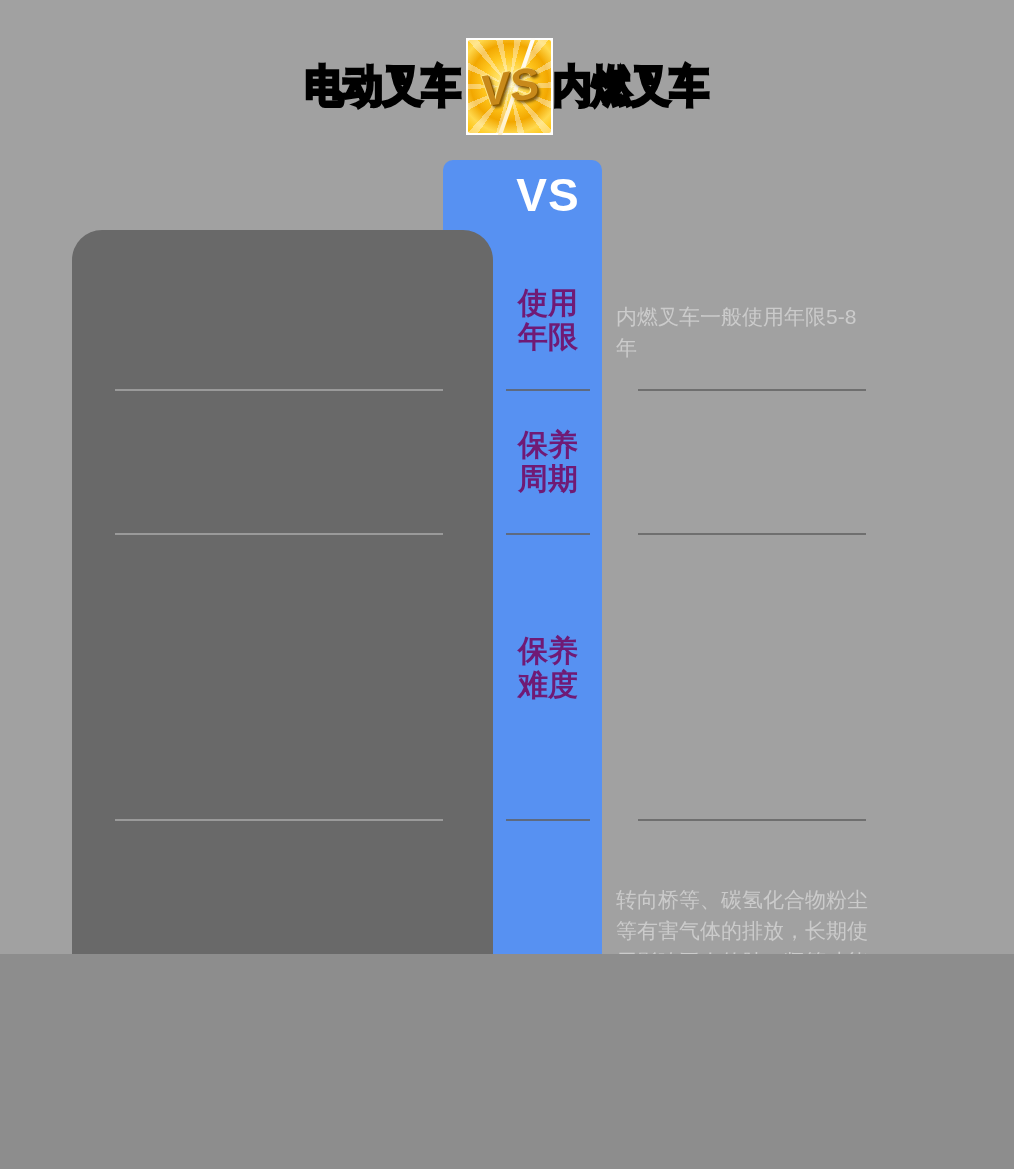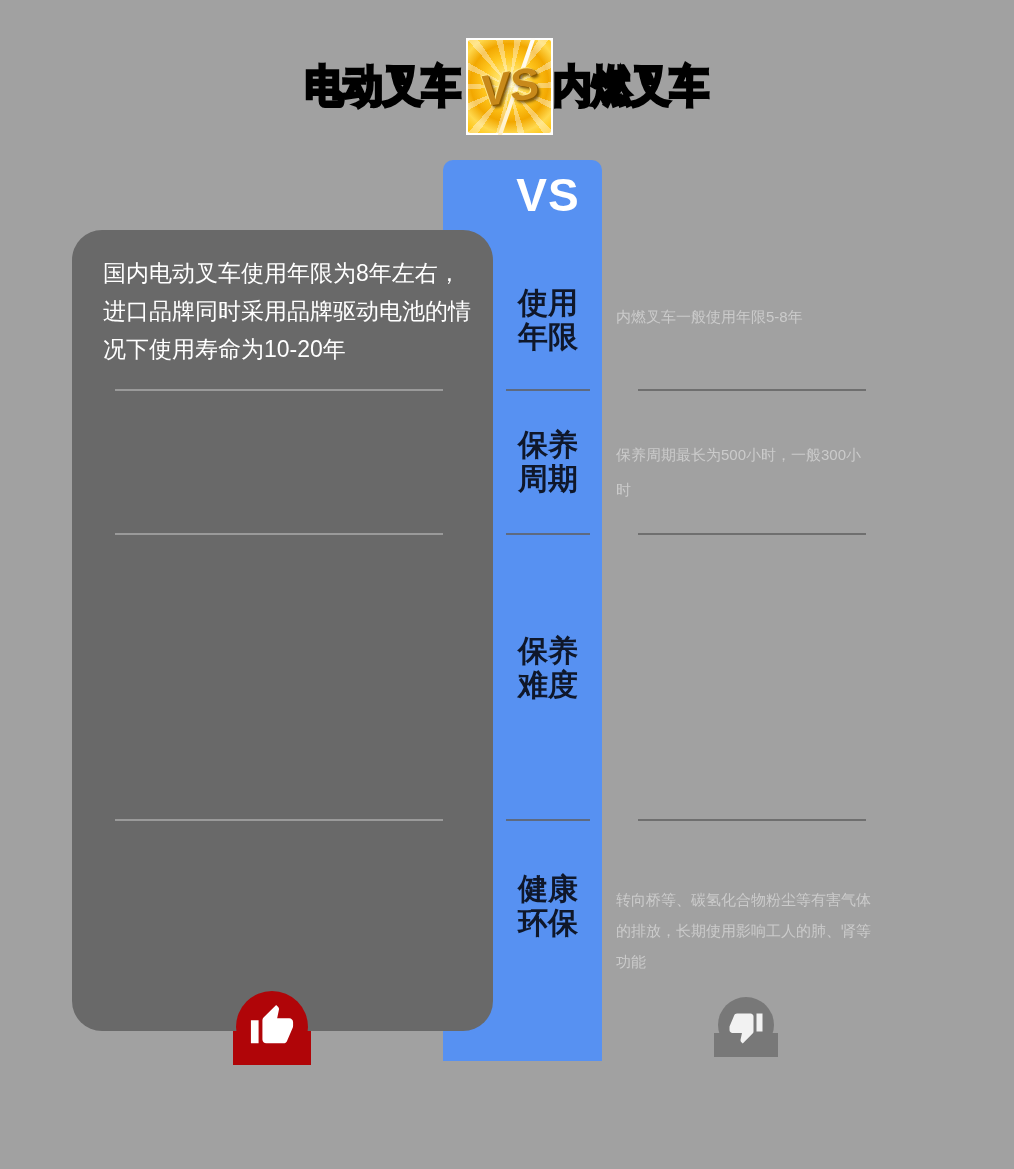--- a/index.html
+++ b/index.html
@@ -1,21 +1,21 @@
 <!DOCTYPE html>
 <html style="--bg: #a1a1a1; --card: #696969; --blue: #5791f2; --pos: #b00508; --neg: #787878; --right-text: #cbcbcb; --card-text: #ffffff;"><head>
 <meta charset="utf-8">
 <style>
   :root{
     --bg:#a1a1a1; --card:#696969; --blue:#5791f2;
     --pos:#b00508; --neg:#787878; --right-text:#cbcbcb; --card-text:#ffffff;
   }
   html,body{margin:0;padding:0;background:#8d8d8d;}
   .page{
-    position:relative;width:1014px;height:1169px;margin:0 auto;
+    position:relative;width:1014px;height:954px;margin:0 auto;
     background:var(--bg);overflow:hidden;
     font-family:"Liberation Sans","DejaVu Sans",sans-serif;
   }
   
   .title-row{
     position:absolute;top:56px;left:0;width:100%;
     display:flex;justify-content:center;align-items:center;gap:92px;
     font-size:39px;font-weight:900;color:#030303;
     -webkit-text-stroke:3px #000;letter-spacing:0px;
     transform:scaleY(1.12);transform-origin:top center;
@@ -43,37 +43,37 @@
   .blue-strip{
     position:absolute;left:443px;top:160px;width:159px;height:901px;
     background:var(--blue);border-radius:10px 10px 0 0;
   }
   .vs-header{
     position:absolute;left:493px;top:168px;width:110px;text-align:center;
     font-size:46px;font-weight:800;color:#fff;letter-spacing:1px;
   }
   .cat-label{
     position:absolute;left:493px;width:110px;text-align:center;
-    font-size:30px;line-height:34px;font-weight:700;color:#0f172a;
+    font-size:30px;line-height:34px;font-weight:700;color:#701a75;
   }
   .cat-0{top:286px}.cat-1{top:428px}.cat-2{top:634px}.cat-3{top:872px}
   
   .card{
     position:absolute;left:72px;top:230px;width:421px;height:801px;
     background:var(--card);border-radius:30px;
   }
   .e-cell{
     position:absolute;left:103px;width:374px;
     color:var(--card-text);font-size:23px;line-height:38px;font-weight:500;
   }
   .e-0{top:254px}.e-1{top:434px}.e-2{top:588px}.e-3{top:876px;line-height:40px}
   
   .r-cell{
     position:absolute;left:616px;width:258px;
-    color:var(--right-text);font-size:15px;line-height:31px;
+    color:var(--right-text);font-size:21px;line-height:31px;
   }
   .r-0{top:301px}.r-1{top:437px;line-height:35px}.r-2{top:594px;text-align:justify}.r-3{top:884px}
   
   .div-card{position:absolute;left:115px;width:328px;height:2px;background:#9a9a9a;}
   .div-blue{position:absolute;left:506px;width:84px;height:2px;background:#5e6a80;}
   .div-right{position:absolute;left:638px;width:228px;height:2px;background:#6f6f6f;}
   .dy-0{top:389px}.dy-1{top:533px}.dy-2{top:819px}
   
   .thumb-badge{position:absolute;}
   .thumb-badge .dome{position:absolute;border-radius:50%;}
@@ -102,51 +102,45 @@
     <div class="vs-burst"></div>
     <div class="vs-slash"></div>
     <div class="vs-gold-text">VS</div>
   </div>
 
   <div class="blue-strip"></div>
   <div class="vs-header">VS</div>
 
   <div class="card"></div>
 
-  <div class="e-cell e-0">国内电动叉车使用年限为8年左右，进口品牌同时采用品牌驱动电池的情况下使用寿命为10-20年</div>
   <div class="cat-label cat-0">
     <span style="display:block">使用</span>
     <span style="display:block">年限</span>
   </div>
   <div class="r-cell r-0">内燃叉车一般使用年限5-8年</div>
   <div class="div-card dy-0"></div>
   <div class="div-blue dy-0"></div>
   <div class="div-right dy-0"></div>
 
   <div class="cat-label cat-1">
     <span style="display:block">保养</span>
     <span style="display:block">周期</span>
   </div>
-  <div class="r-cell r-1">保养周期最长为500小时，一般300小时</div>
   <div class="div-card dy-1"></div>
   <div class="div-blue dy-1"></div>
   <div class="div-right dy-1"></div>
 
   <div class="cat-label cat-2">
     <span style="display:block">保养</span>
     <span style="display:block">难度</span>
   </div>
   <div class="div-card dy-2"></div>
   <div class="div-blue dy-2"></div>
   <div class="div-right dy-2"></div>
 
-  <div class="cat-label cat-3">
-    <span style="display:block">健康</span>
-    <span style="display:block">环保</span>
-  </div>
   <div class="r-cell r-3">转向桥等、碳氢化合物粉尘等有害气体的排放，长期使用影响工人的肺、肾等功能</div>
 
   <div class="thumb-badge badge-up">
     <div class="dome"></div>
     <div class="base"></div>
     <svg width="46" height="46" viewBox="0 0 24 24">
       <path fill="#ffffff" d="M1 21h4V9H1v12zm22-11c0-1.1-.9-2-2-2h-6.31l.95-4.57.03-.32c0-.41-.17-.79-.44-1.06L14.17 1 7.58 7.59C7.22 7.95 7 8.45 7 9v10c0 1.1.9 2 2 2h9c.83 0 1.54-.5 1.84-1.22l3.02-7.05c.09-.23.14-.47.14-.73v-2z"></path>
     </svg>
   </div>
 

